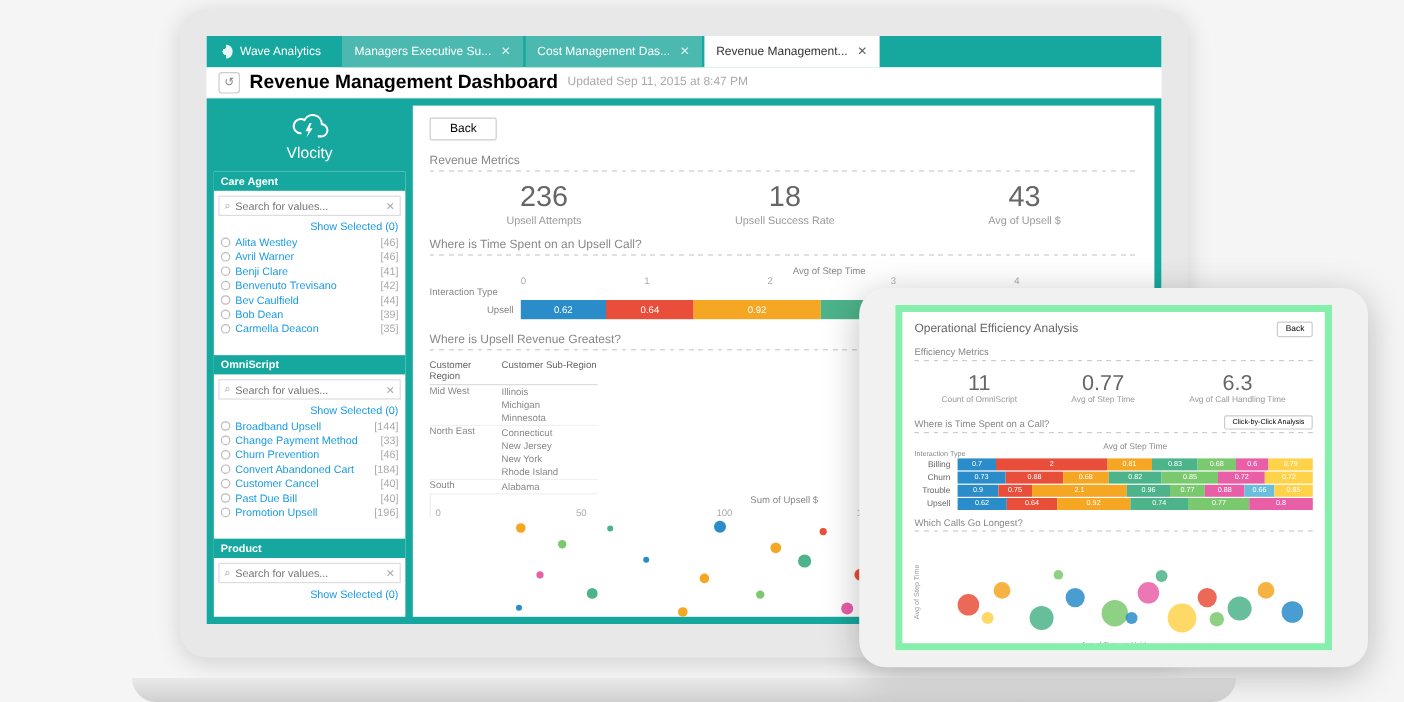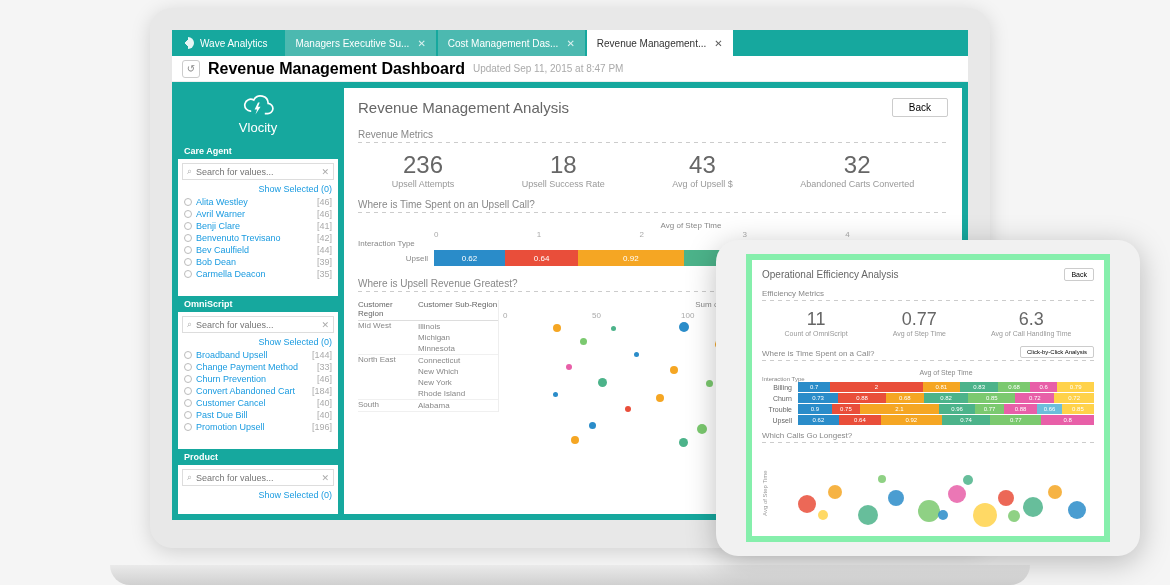--- a/index.html
+++ b/index.html
@@ -66,21 +66,21 @@
 .metric .num { font-size:24px; font-weight:300; color:#666;}
 .metric .lbl { font-size:9px; color:#999;}
 
 .bar-row { display:flex; align-items:center; font-size:8px; gap:6px; margin-top:2px;}
 .bar-row .cat { width:70px; text-align:right; color:#888;}
 .bar-track { flex:1; display:flex; height:16px;}
 .seg { display:flex; align-items:center; justify-content:center; color:#fff; font-size:8px;}
 .axis-top { display:flex; font-size:8px; color:#aaa; margin-left:76px;}
 .axis-top span { flex:1; text-align:left;}
 
-.scatter-wrap { display:flex; font-size:8px; color:#888; margin-top:4px;}
+.scatter-wrap { display:flex; font-size:8px; color:#888; margin-top:4px;flex-direction:column;}
 .scatter-labels { width:140px;}
 .scatter-labels .hdr-row { display:flex; color:#666; font-weight:500; border-bottom:1px solid #ddd; padding-bottom:2px;}
 .scatter-labels .hdr-row span:first-child{ width:60px;}
 .scatter-labels .reg-row { display:flex; border-bottom:1px solid #f0f0f0;}
 .scatter-labels .reg-row .reg { width:60px;}
 .scatter-labels .sub-col { flex:1;}
 .scatter-labels .sub { padding:1px 0;}
 .scatter-plot { flex:1; position:relative; border-left:1px solid #eee;}
 .scatter-plot .axis { display:flex; color:#aaa; font-size:8px; padding-left:4px;}
 .scatter-plot .axis span{ flex:1;}
@@ -243,42 +243,37 @@
                   <input placeholder="Search for values..." style="">
                   <span>✕</span>
                 </div>
                 <div class="show-sel">Show Selected (0)</div>
               </div>
             </div>
         </div>
 
         <div class="content">
           <div class="content-head">
-            <h1>Revenue Management Analysis</h1>
             <button class="btn-back">Back</button>
           </div>
 
           <div class="section-title">Revenue Metrics</div>
           <div class="dash-line"></div>
           <div class="metrics" id="metrics-host">
               <div class="metric">
                 <div class="num">236</div>
                 <div class="lbl">Upsell Attempts</div>
               </div>
               <div class="metric">
                 <div class="num">18</div>
                 <div class="lbl">Upsell Success Rate</div>
               </div>
               <div class="metric">
                 <div class="num">43</div>
                 <div class="lbl">Avg of Upsell $</div>
-              </div>
-              <div class="metric">
-                <div class="num">32</div>
-                <div class="lbl">Abandoned Carts Converted</div>
               </div>
             </div>
 
           <div class="section-title">Where is Time Spent on an Upsell Call?</div>
           <div class="dash-line"></div>
           <div style="font-size:8px;color:#888;text-align:center;margin-left:76px;">Avg of Step Time</div>
           <div class="axis-top" id="bar-ticks">
               <span>0</span>
               <span>1</span>
               <span>2</span>
@@ -314,21 +309,21 @@
                     <div class="sub-col">
                       <div class="sub">Illinois</div>
                       <div class="sub">Michigan</div>
                       <div class="sub">Minnesota</div>
                     </div>
                   </div>
                   <div class="reg-row">
                     <div class="reg">North East</div>
                     <div class="sub-col">
                       <div class="sub">Connecticut</div>
-                      <div class="sub">New Which</div>
+                      <div class="sub">New Jersey</div>
                       <div class="sub">New York</div>
                       <div class="sub">Rhode Island</div>
                     </div>
                   </div>
                   <div class="reg-row">
                     <div class="reg">South</div>
                     <div class="sub-col">
                       <div class="sub">Alabama</div>
                     </div>
                   </div>

